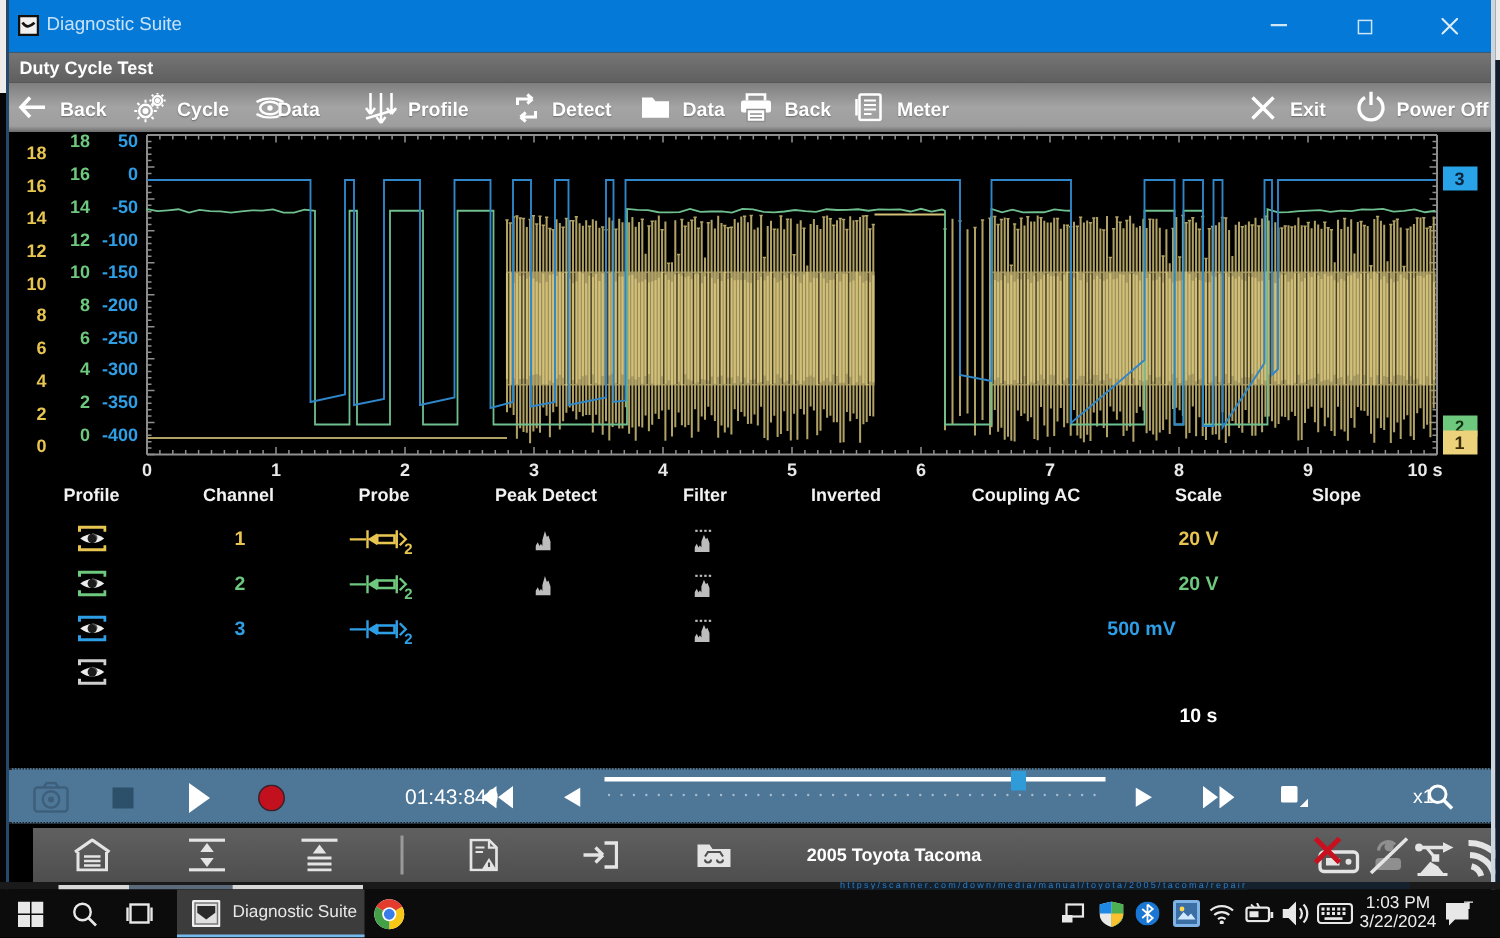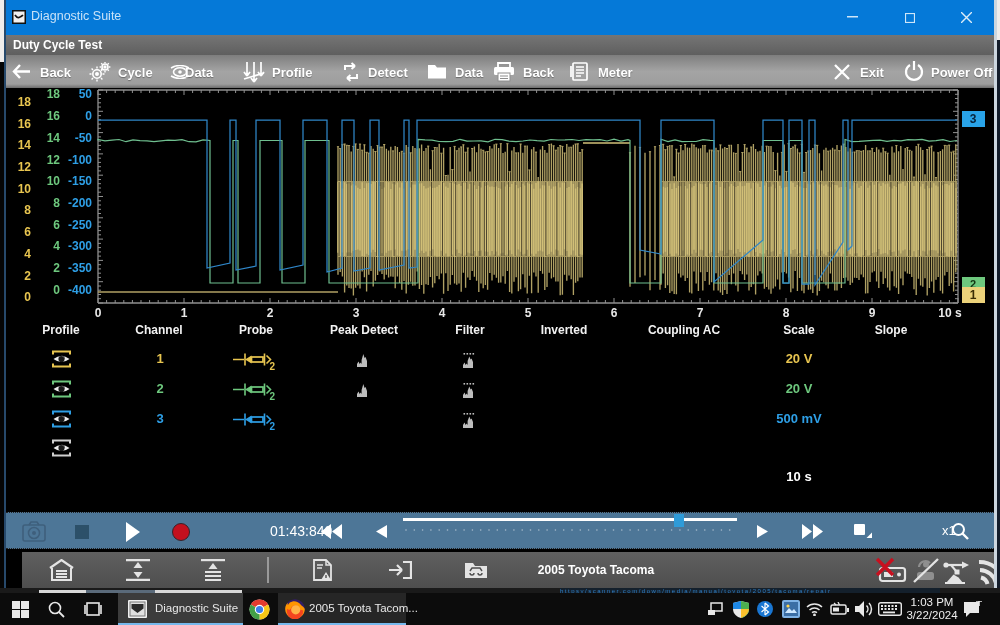--- a/index.html
+++ b/index.html
@@ -303,21 +303,21 @@
 </svg>
 <svg style="position:absolute;left:463px;top:91px" width="14" height="15" viewBox="0 0 14 15">
 <g fill="#bdbdbd">
 <rect x="0.5" y="0" width="1.6" height="1.6"></rect>
           <rect x="3.5" y="0" width="1.6" height="1.6"></rect>
 <rect x="6.5" y="0" width="1.6" height="1.6"></rect>
           <rect x="9.5" y="0" width="1.6" height="1.6"></rect>
 <path d="M0 15 V12 L1.5 9.5 L2.7 12 L3.6 10.5 L4.6 12 V8 L6.3 3.5 L7.6 6.5 L8.6 5.5 L10 9 L10 15 z"></path>
 </g>
 </svg>
-<span class="scl" style="left:799px;top:89px;color:#2e9fe6">500 mV</span>
+<span class="scl" style="left:761px;top:89px;color:#2e9fe6">500 mV</span>
 <svg style="position:absolute;left:52px;top:117px" width="19" height="18" viewBox="0 0 19 18">
 <path d="M1 4.5 V1.5 H18 V4.5" stroke="#cfcfcf" stroke-width="2" fill="none"></path>
 <path d="M1 13.5 V16.5 H18 V13.5" stroke="#cfcfcf" stroke-width="2" fill="none"></path>
 <path d="M1.5 9 Q9.5 3 17.5 9 Q9.5 15 1.5 9 z" fill="#ececec"></path>
 <circle cx="9.5" cy="9" r="3.1" fill="#1a1a1a"></circle>
 <path d="M9.5 5.9 A3.1 3.1 0 0 1 12.6 9" stroke="#555" stroke-width="1" fill="none"></path>
 </svg>
     <span class="scl" style="left:799px;top:147px;color:#fff">10 s</span>
   </div>
 
@@ -519,29 +519,20 @@
 <span class="tbapptxt" style="position:absolute;left:37px;top:9px;white-space:nowrap">Diagnostic Suite</span>
 </div>
 <svg class="abs" style="left:249px;top:6px" width="21" height="21" viewBox="0 0 21 21">
 <circle cx="10.5" cy="10.5" r="10" fill="#fff"></circle>
 <path d="M10.5 10.5 L1.84 5.5 A10 10 0 0 1 19.16 5.5 z" fill="#e33b2e"></path>
 <path d="M10.5 10.5 L19.16 5.5 A10 10 0 0 1 10.5 20.5 z" fill="#f7c617"></path>
 <path d="M10.5 10.5 L10.5 20.5 A10 10 0 0 1 1.84 5.5 z" fill="#43a047"></path>
 <circle cx="10.5" cy="10.5" r="4.7" fill="#fff"></circle>
 <circle cx="10.5" cy="10.5" r="3.6" fill="#3b7de8"></circle>
 </svg>
-<div class="tbapp" style="left:278px;width:128px;background:#262626;border-bottom:2px solid #76b9ed">
-<svg class="abs" style="left:7px;top:6px" width="20" height="20" viewBox="0 0 20 20">
-<circle cx="10" cy="10" r="9.8" fill="#331e66"></circle>
-<path d="M19.8 10 a9.8 9.8 0 1 1 -19.3 -2.4 c0.4-1.6 1.5-3.3 2.4-3.9 -0.3 0.9 -0.3 1.8 0 2.4 1-2.3 2.7-3.4 4.6-3.7 3.3-0.6 6.4 0.9 8.3 3.4 1.2 1.3 2.9 1.9 4 4.2z" fill="#ff9500"></path>
-<path d="M18.2 11.5 a8.2 8.2 0 1 1 -16 -1.8 c1.4 1.8 3.3 0.9 3.8 -0.5 0.6-1.8 1.9-2.8 3.8-2.8 2.5 0 4.6 1.9 4.9 4.2z" fill="#f4451f"></path>
-<circle cx="10.7" cy="10.8" r="4.6" fill="#ffb347"></circle>
-</svg>
-<span class="tbapptxt" style="position:absolute;left:31px;top:9px;white-space:nowrap">2005 Toyota Tacom...</span>
-</div>
 <svg class="abs" style="left:707px;top:9px" width="16" height="14" viewBox="0 0 16 14">
 <rect x="4" y="1" width="11" height="8" fill="none" stroke="#e8e8e8" stroke-width="1.5"></rect>
 <rect x="1" y="8" width="7" height="5" fill="#e8e8e8"></rect>
 </svg>
 <svg class="abs" style="left:733px;top:8px" width="16" height="17" viewBox="0 0 16 17">
 <path d="M8 0 L16 2 V8 C16 13 12 16 8 17 C4 16 0 13 0 8 V2 Z" fill="#e8e8e8"></path>
 <path d="M8 0 L16 2 V8 C16 13 12 16 8 17 Z" fill="#4caf50"></path>
 <path d="M0 2 L8 0 V8 H0 Z" fill="#1e88e5"></path>
 <path d="M8 8 H16 C15.5 12.5 12 15.5 8 17 Z" fill="#fbc02d"></path>
 </svg>

